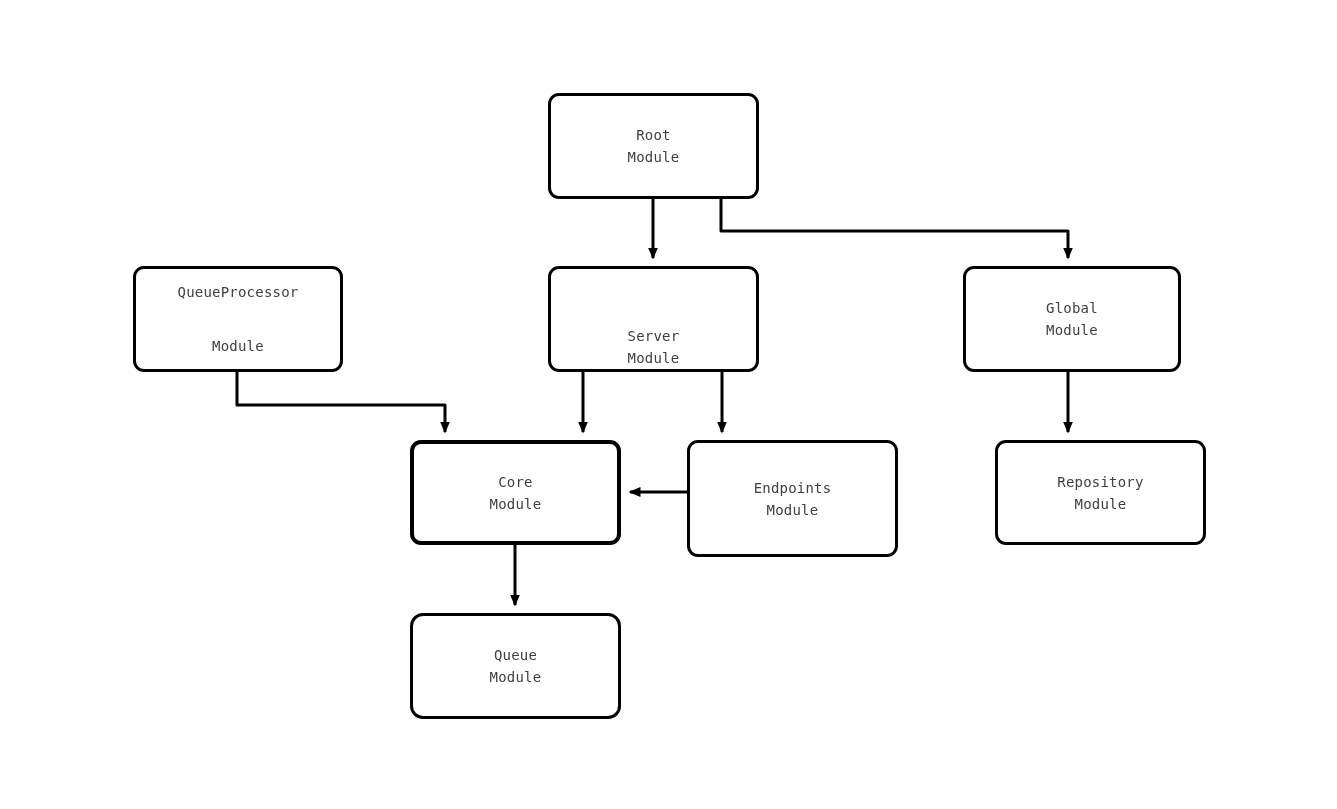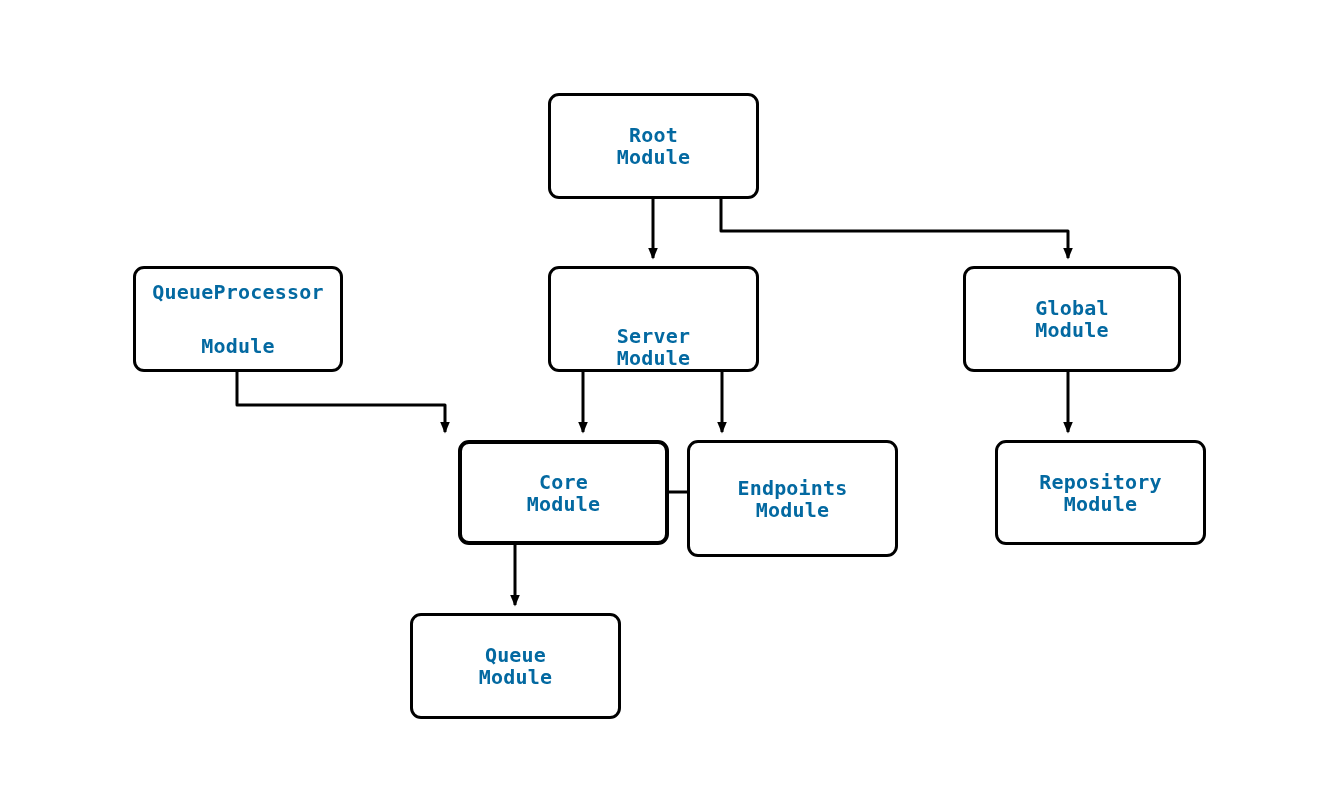--- a/index.html
+++ b/index.html
@@ -34,28 +34,27 @@
     border: 3px solid #000000;
     border-radius: 11px;
     display: flex;
     flex-direction: column;
     align-items: center;
     justify-content: center;
     z-index: 2;
   }
   .node.emphasis {
     border-width: 4px;
-    margin-left: 48px;
   }
   .node-label {
     font-family: "DejaVu Sans Mono", "Liberation Mono", monospace;
-    font-size: 20px;
-    font-weight: bold;
+    font-size: 14px;
+    font-weight: normal;
     line-height: 22px;
-    color: #0369a1;
+    color: #404040;
     text-align: center;
     white-space: pre;
     letter-spacing: 0.2px;
   }
 </style>
 </head>
 <body>
 
 <div id="diagram-canvas">
 
@@ -100,19 +99,19 @@
         <div class="node-label">Module</div>
       </div>
       <div class="node" style="left: 687px; top: 440px; width: 211px; height: 117px; border-color: rgb(0, 0, 0); background: rgb(255, 255, 255);">
         <div class="node-label">Endpoints</div>
         <div class="node-label">Module</div>
       </div>
       <div class="node" style="left: 963px; top: 440px; width: 211px; height: 105px; border-color: rgb(0, 0, 0); background: rgb(255, 255, 255); margin-left: 32px;">
         <div class="node-label">Repository</div>
         <div class="node-label">Module</div>
       </div>
-      <div class="node" style="left: 410px; top: 613px; width: 211px; height: 106px; border-color: rgb(0, 0, 0); background: rgb(255, 255, 255);">
+      <div class="node" style="left: 410px; top: 613px; width: 211px; height: 106px; border-color: rgb(0, 0, 0); background: rgb(255, 255, 255); border-radius: 13px;">
         <div class="node-label">Queue</div>
         <div class="node-label">Module</div>
       </div>
     </div>
 
 </div>
 
 </body></html>

